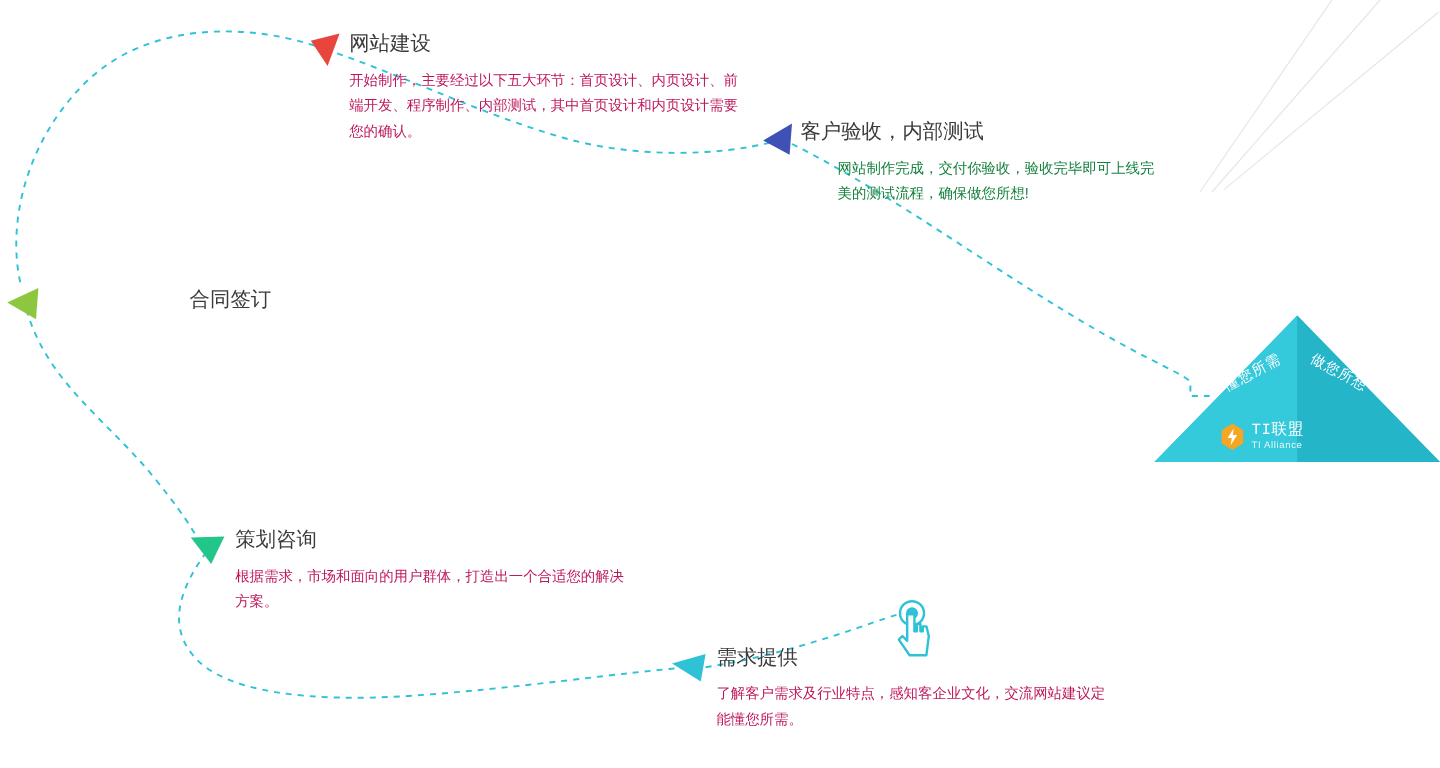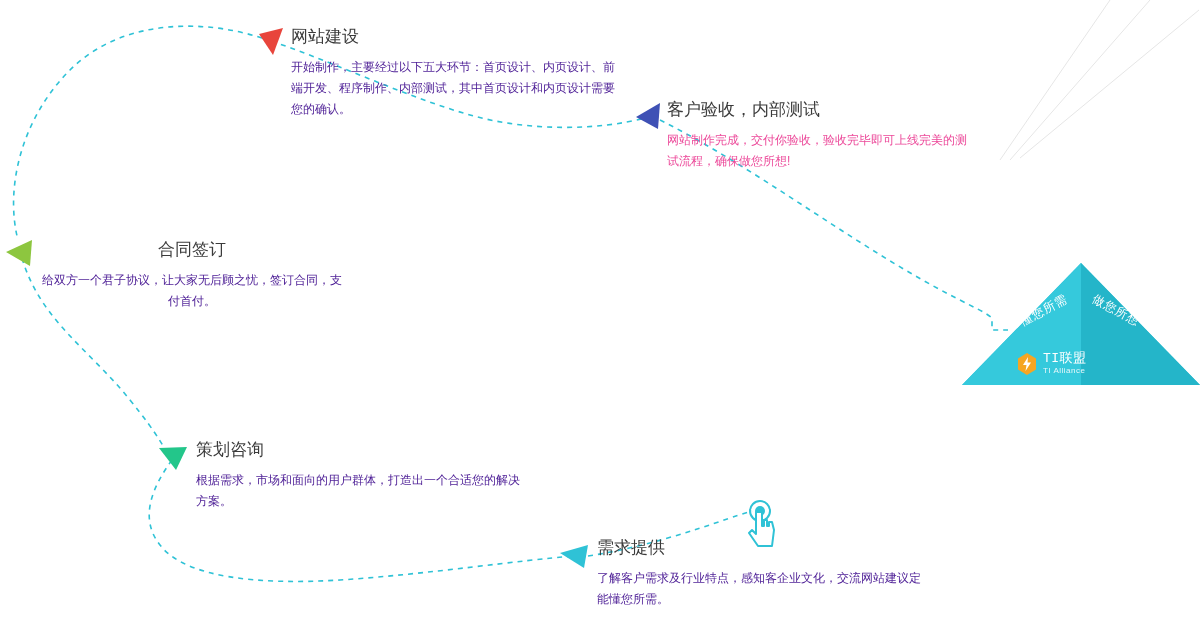--- a/index.html
+++ b/index.html
@@ -31,34 +31,34 @@
   .node-title {
     font-size: 17px;
     color: #3b3b3b;
     line-height: 20px;
     margin: 0 0 10px 0;
     white-space: nowrap;
     font-weight: normal;
   }
   .node-desc {
     font-size: 12px;
-    color: #4c1d95;
+    color: #be185d;
     line-height: 21px;
     margin: 0;
   }
   
   #node-website   { left: 291px; top: 27px;  width: 330px; }
   #node-accept    { left: 667px; top: 100px; width: 300px; }
   #node-contract  { left: 42px;  top: 240px; width: 300px; text-align: center; }
   #node-planning  { left: 196px; top: 440px; width: 330px; }
   #node-demand    { left: 597px; top: 538px; width: 330px; }
 
   #node-accept .node-title,
   #node-accept .node-desc { color: #3b3b3b; }
-  #node-accept .node-desc { color: #ec4899; }
+  #node-accept .node-desc { color: #15803d; margin-left: 31px; }
 
   
   .logo-wrap {
     position: absolute;
     left: 962px;
     top: 262px;
     width: 238px;
     height: 125px;
   }
   .logo-text-left, .logo-text-right {
@@ -180,21 +180,20 @@
     <div class="node-desc">开始制作，主要经过以下五大环节：首页设计、内页设计、前端开发、程序制作、内部测试，其中首页设计和内页设计需要您的确认。</div>
   </div>
 
   <div class="node" id="node-accept">
     <div class="node-title">客户验收，内部测试</div>
     <div class="node-desc">网站制作完成，交付你验收，验收完毕即可上线完美的测试流程，确保做您所想!</div>
   </div>
 
   <div class="node" id="node-contract">
     <div class="node-title">合同签订</div>
-    <div class="node-desc">给双方一个君子协议，让大家无后顾之忧，签订合同，支付首付。</div>
   </div>
 
   <div class="node" id="node-demand">
     <div class="node-title">需求提供</div>
     <div class="node-desc">了解客户需求及行业特点，感知客企业文化，交流网站建议定能懂您所需。</div>
   </div>
 
   <div class="node" id="node-planning">
     <div class="node-title">策划咨询</div>
     <div class="node-desc">根据需求，市场和面向的用户群体，打造出一个合适您的解决方案。</div>

